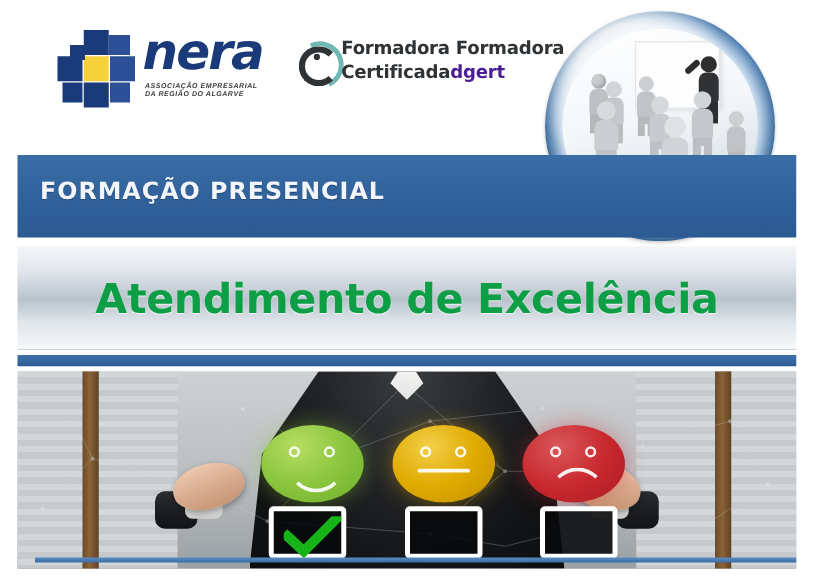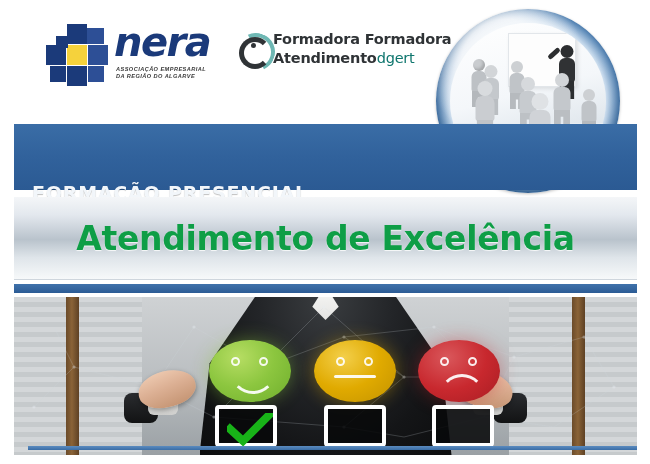--- a/index.html
+++ b/index.html
@@ -28,21 +28,21 @@
   .dgert-icon{position:absolute;left:0;top:3px;width:30px;height:30px;}
   .dgert-arc{position:absolute;left:0;top:0;width:30px;height:30px;border-radius:50%;
     border:4px solid #6fb8b4;border-left-color:transparent;border-bottom-color:transparent;
     transform:rotate(20deg);}
   .dgert-c{position:absolute;left:2px;top:4px;width:22px;height:22px;border-radius:50%;
     border:5px solid #2f3336;border-right-color:transparent;}
   .dgert-dot{position:absolute;left:14px;top:10px;width:5px;height:5px;border-radius:50%;background:#2f3336;}
   .dgert-text{position:absolute;left:36px;top:0px;}
   .dgert-l1,.dgert-l2{font-size:14.5px;line-height:19px;font-weight:bold;color:#2f3336;
     letter-spacing:-.2px;white-space:nowrap;font-family:"DejaVu Sans",sans-serif;}
-  .dgert-l2 .lower{font-weight:normal;color:#0f766e;}
+  .dgert-l2 .lower{font-weight:bold;color:#4c1d95;}
 
   
   .circle-photo{position:absolute;left:436px;top:9px;width:184px;height:184px;border-radius:50%;
     background:
       radial-gradient(circle at 38% 30%, #ffffff 0%, #f2f6fa 26%, rgba(255,255,255,0) 46%),
       radial-gradient(circle at 50% 50%, #ffffff 0%, #ffffff 52%, #cfe0f0 60%, #4a7fb5 72%, #1f5c9e 84%, #17508c 100%);
     box-shadow:inset 0 -6px 14px rgba(10,50,95,.55), 0 1px 3px rgba(0,0,0,.25);
     overflow:hidden;}
   .cp-inner{position:absolute;left:14px;top:14px;width:156px;height:156px;border-radius:50%;
     background:linear-gradient(165deg,#ffffff 0%,#f4f7fa 45%,#dfe6ec 72%,#c9d3dc 100%);
@@ -55,21 +55,21 @@
   .fig .head{position:absolute;left:50%;top:0;transform:translateX(-50%);border-radius:50%;}
   .fig .body{position:absolute;left:50%;transform:translateX(-50%);}
   .fig .legs{position:absolute;left:50%;transform:translateX(-50%);}
   .fig .arm{position:absolute;}
 
   
   .band-blue{position:absolute;left:14px;top:124px;width:623px;height:66px;
     background:linear-gradient(180deg,#3a6da6 0%,#31629c 48%,#2b5a93 100%);}
   .band-blue .label{position:absolute;left:18px;top:18px;font-size:19px;font-weight:bold;
     color:#f2f6fa;letter-spacing:.8px;font-family:"DejaVu Sans",sans-serif;
-    text-shadow:0 1px 1px rgba(0,0,0,.25);margin-top:40px;}
+    text-shadow:0 1px 1px rgba(0,0,0,.25);}
 
   
   .band-silver{position:absolute;left:14px;top:197px;width:623px;height:82px;
     background:linear-gradient(180deg,#f4f6f8 0%,#e3e8ee 22%,#b9c3cc 52%,#dfe5ea 74%,#f7f9fa 100%);
     border-bottom:1px solid #cfd6dd;display:flex;align-items:center;justify-content:center;}
   .band-silver .title{font-size:33px;font-weight:bold;color:#0e9e46;letter-spacing:-.3px;
     font-family:"DejaVu Sans",sans-serif;text-shadow:0 1px 1px rgba(255,255,255,.85);}
   .strip-blue{position:absolute;left:14px;top:284px;width:623px;height:9px;
     background:linear-gradient(180deg,#3f72ab 0%,#2c5b94 100%);}
 
@@ -153,21 +153,21 @@
     </div>
 
     <div class="dgert">
       <div class="dgert-icon">
         <div class="dgert-arc"></div>
         <div class="dgert-c"></div>
         <div class="dgert-dot"></div>
       </div>
       <div class="dgert-text">
         <div class="dgert-l1">Formadora Formadora</div>
-        <div class="dgert-l2"><span>Atendimento</span><span class="lower">dgert</span></div>
+        <div class="dgert-l2"><span>Certificada</span><span class="lower">dgert</span></div>
       </div>
     </div>
 
     <div class="circle-photo">
       <div class="cp-inner">
         <div class="cp-board"></div>
         <div class="cp-floor"></div>
 
         <div class="fig" style="left:104px;top:22px;width:26px;height:54px;">
           <div class="head" style="width:13px;height:13px;background:#2c2e30;"></div>

